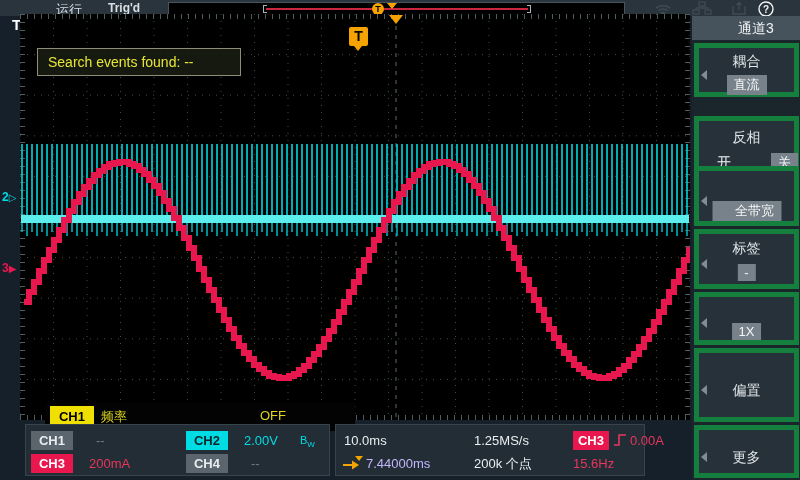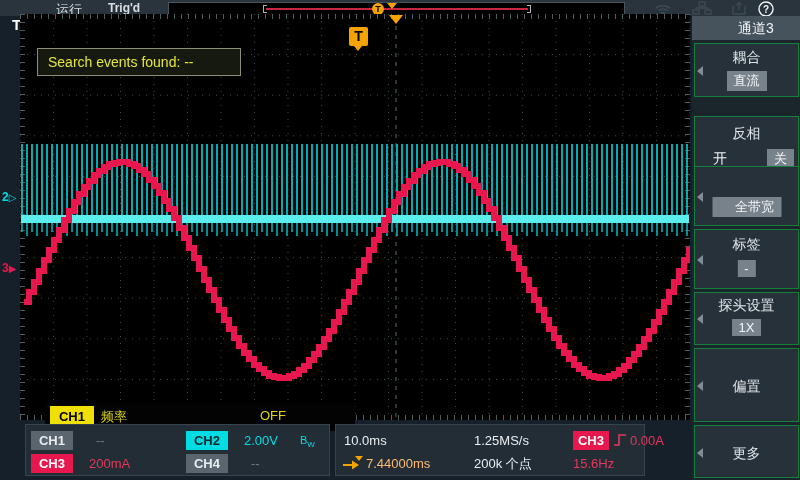--- a/index.html
+++ b/index.html
@@ -44,42 +44,42 @@
   .meas-strip{left:25px;top:389px;width:310px;height:28px;background:#030303;}
   .meas-ch-badge{left:5px;top:3px;width:44px;height:21px;background:#f0e000;color:#000;
     font-weight:bold;font-size:13px;text-align:center;line-height:21px;}
   .meas-label{left:56px;top:5px;color:#ddd51e;font-size:13px;}
   .meas-value{left:215px;top:5px;color:#ddd51e;font-size:13px;}
 
   
   #sidebar{left:692px;top:16px;width:108px;height:464px;background:#1b252c;}
   .sb-header{left:0;top:0;width:128px;height:24px;background:#46525c;color:#eef2f4;
     font-size:14px;text-align:center;line-height:24px;}
-  .sb-sec{left:2px;width:105px;background:#263139;border:1px solid #15803d;color:#dfe5e8;}
+  .sb-sec{left:2px;width:105px;background:#263139;border:5px solid #15803d;color:#dfe5e8;}
   .sb-label{width:100%;text-align:center;font-size:14px;}
   .sb-value{left:50%;transform:translateX(-50%);background:#78828a;color:#f4f7f8;font-size:13px;
     padding:1px 7px;white-space:nowrap;}
   .sb-arrow{left:2px;width:0;height:0;border-top:5px solid transparent;border-bottom:5px solid transparent;
     border-right:6px solid #828c94;}
   .sb-onoff{font-size:14px;color:#eef2f4;}
 
   
   .panel{top:424px;height:52px;background:#222d35;border:1px solid #38444c;}
   #panel-left{left:25px;width:305px;}
   #panel-right{left:335px;width:310px;padding-left:32px;}
   .badge{height:19px;font-size:13px;font-weight:bold;text-align:center;line-height:19px;width:42px;}
   .badge.gray{background:#5a656e;color:#e8edf0;}
   .badge.cyan{background:#00dce4;color:#06262a;}
   .badge.red{background:#e8174e;color:#fff;}
   .val{font-size:13px;line-height:19px;}
   .dim{color:#6e7a84;}
   .cyan-t{color:#00dce4;}
   .red-t{color:#e8365c;}
   .white-t{color:#e9eef1;}
-  .orange-t{color:#fdba74;text-align:center;}
+  .orange-t{color:#c4b5fd;text-align:center;}
   .row1{top:6px;} .row2{top:29px;}
   .bw{font-size:11px;} .bw sub{font-size:8px;}
 </style>
 </head>
 <body>
 
 <div id="screen">
 
   <div id="topbar" class="abs">
     <span class="abs tek-logo">Tek</span>
@@ -207,21 +207,20 @@
     </div>
 
     <div class="abs sb-sec" style="top:213px;height:60px;">
       <div class="abs sb-arrow" style="top:25px;"></div>
       <div class="abs sb-label" style="top:6px;">标签</div>
       <div class="abs sb-value" style="top:30px;">-</div>
     </div>
 
     <div class="abs sb-sec" style="top:276px;height:53px;">
       <div class="abs sb-arrow" style="top:21px;"></div>
-      <div class="abs sb-label" style="top:4px;">探头设置</div>
       <div class="abs sb-value" style="top:26px;">1X</div>
     </div>
 
     <div class="abs sb-sec" style="top:332px;height:74px;">
       <div class="abs sb-arrow" style="top:32px;"></div>
       <div class="abs sb-label" style="top:29px;">偏置</div>
     </div>
 
     <div class="abs sb-sec" style="top:409px;height:53px;">
       <div class="abs sb-arrow" style="top:22px;"></div>

